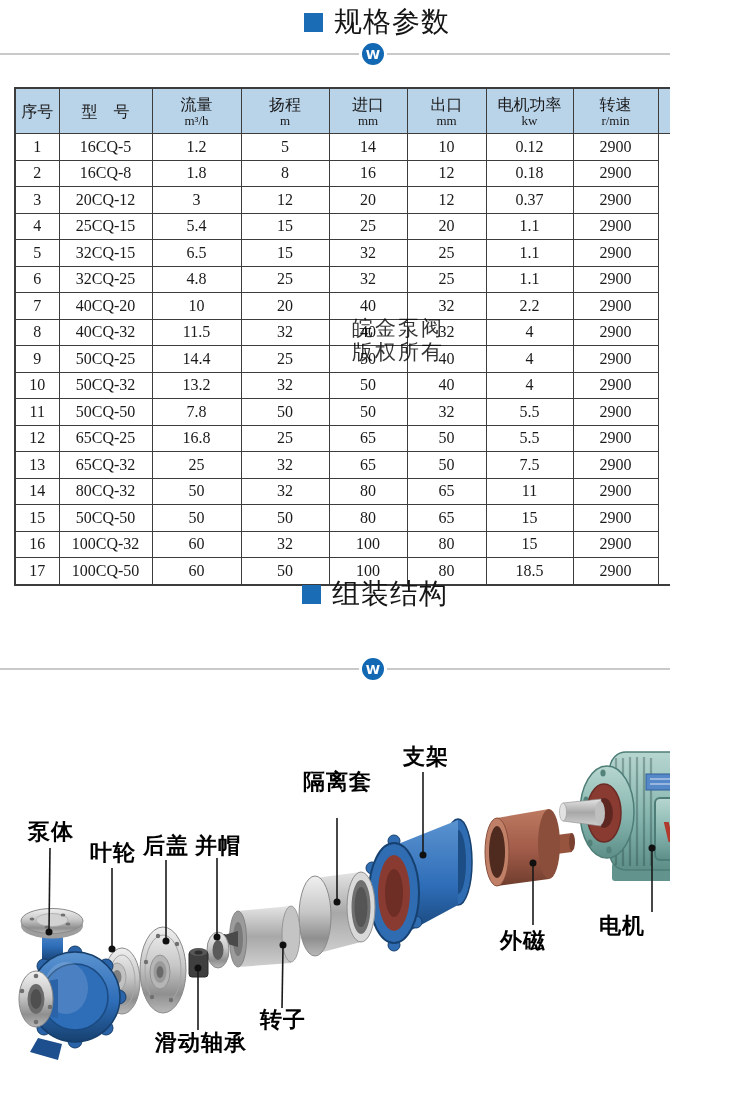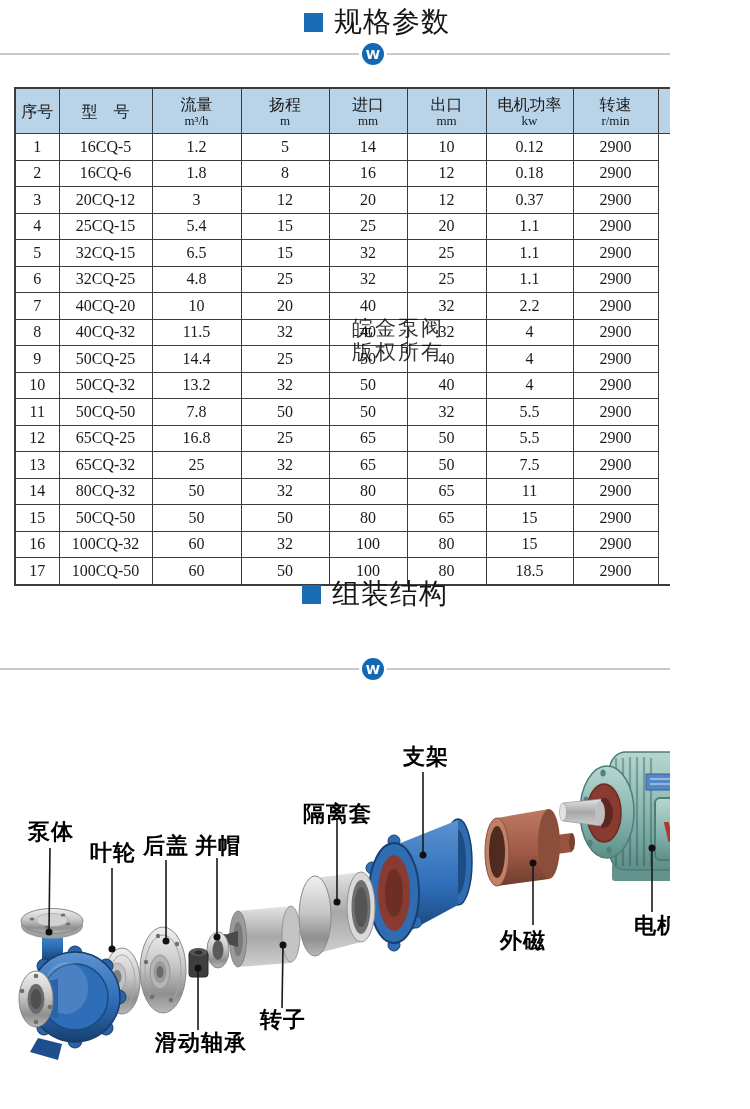--- a/index.html
+++ b/index.html
@@ -49,24 +49,24 @@
     color:#000000; opacity:.8; font-size:21px; line-height:24px; letter-spacing:2px;
   }
 
   
   #diagram { position:absolute; left:0; top:700px; }
   .part-label { position:absolute; font-size:22px; letter-spacing:1px; color:#000; white-space:nowrap; font-weight:700; }
   #lbl-pump-body        { left:28px;  top:817px; }
   #lbl-impeller         { left:90px;  top:838px; }
   #lbl-rear-cover       { left:143px; top:831px; }
   #lbl-cap-nut          { left:195px; top:831px; }
-  #lbl-isolation-sleeve { left:303px; top:799px;text-align:right; }
+  #lbl-isolation-sleeve { left:303px; top:767px;text-align:right; }
   #lbl-bracket          { left:403px; top:742px; }
   #lbl-outer-magnet     { left:500px; top:926px; }
-  #lbl-motor            { left:634px; top:911px; }
+  #lbl-motor            { left:599px; top:911px; }
   #lbl-sliding-bearing  { left:155px; top:1028px; }
   #lbl-rotor            { left:260px; top:1005px; }
 
   .leader { stroke:#1a1a1a; stroke-width:1.6; }
   .ldot { fill:#101010; }
 </style>
 </head>
 <body>
 
 <div class="page">
@@ -138,21 +138,21 @@
           <td>0.12</td>
           <td>2900</td>
           <td rowspan="17" class="material">
             <div>304</div>
             <div>316</div>
             <div>316L</div>
           </td>
         </tr>
         <tr>
           <td>2</td>
-          <td>16CQ-6</td>
+          <td>16CQ-8</td>
           <td>1.8</td>
           <td>8</td>
           <td>16</td>
           <td>12</td>
           <td>0.18</td>
           <td>2900</td>
         </tr>
         <tr>
           <td>3</td>
           <td>20CQ-12</td>

